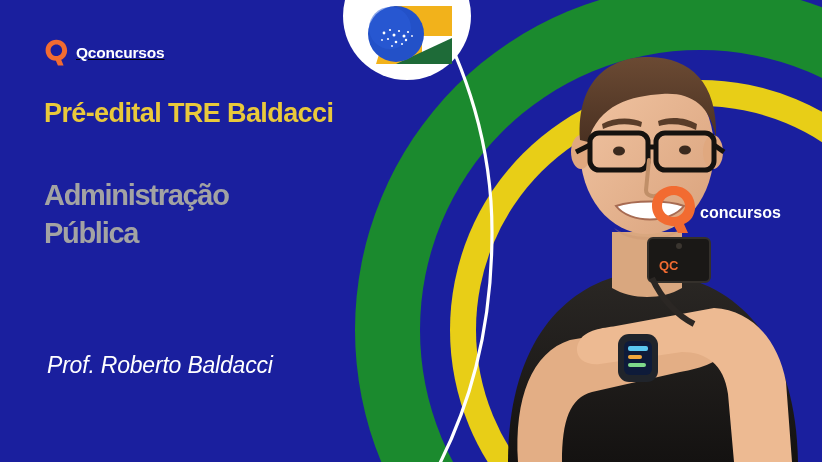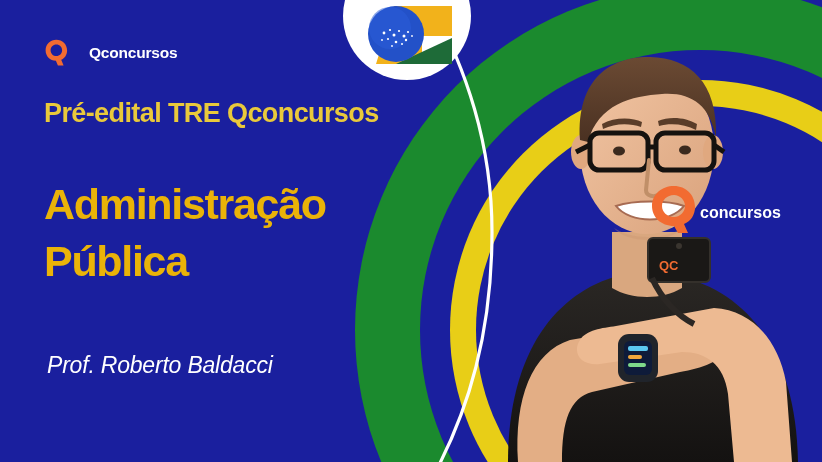--- a/index.html
+++ b/index.html
@@ -65,21 +65,22 @@
     height: 462px;
     z-index: 9;
   }
 
   .logo-row {
     position: absolute;
     left: 0px;
     top: 39px;
     display: flex;
     align-items: center;
-    gap: 19px;
+    gap: 6px;
+    text-decoration: underline;
   }
   .logo-mark {
     width: 26px;
     height: 27px;
     flex: 0 0 auto;
   }
   .logo-word {
     color: #FFFFFF;
     font-size: 15.5px;
     font-weight: 700;
@@ -96,22 +97,22 @@
     font-weight: 700;
     letter-spacing: -0.6px;
     white-space: nowrap;
     line-height: 1.1;
   }
 
   .headline {
     position: absolute;
     left: 0px;
     top: 176px;
-    color: #eab308;
-    font-size: 43px;
+    color: #a3a3a3;
+    font-size: 29px;
     font-weight: 700;
     letter-spacing: -1.3px;
     line-height: 1.32;
     white-space: pre-line;
   }
 
   .presenter-name {
     position: absolute;
     left: 3px;
     top: 352px;
@@ -270,21 +271,21 @@
       <svg class="logo-mark" viewBox="0 0 26 27">
         <path fill="#F26B31" d="M 1.6 11.2 C 1.6 5.3 6.4 0.8 12.3 0.8 C 18.4 0.8 23.1 5.4 23.1 11.4
                  C 23.1 15.6 20.8 19.1 17.2 20.8 L 19.6 26.4 L 13.9 26.4 L 11.9 21.8
                  C 5.9 21.6 1.6 17.1 1.6 11.2 Z
                  M 6.6 11.2 C 6.6 14.6 9.1 17.1 12.4 17.1 C 15.7 17.1 18.1 14.6 18.1 11.3
                  C 18.1 8.0 15.7 5.4 12.4 5.4 C 9.0 5.4 6.6 7.9 6.6 11.2 Z"></path>
       </svg>
       <span class="logo-word">Qconcursos</span>
     </div>
 
-    <div class="eyebrow">Pré-edital TRE Qconcursos</div>
+    <div class="eyebrow">Pré-edital TRE Baldacci</div>
 
     <div class="headline">Administração
 Pública</div>
 
     <div class="presenter-name">Prof. Roberto Baldacci</div>
 
   </div>
 
 </div>
 

